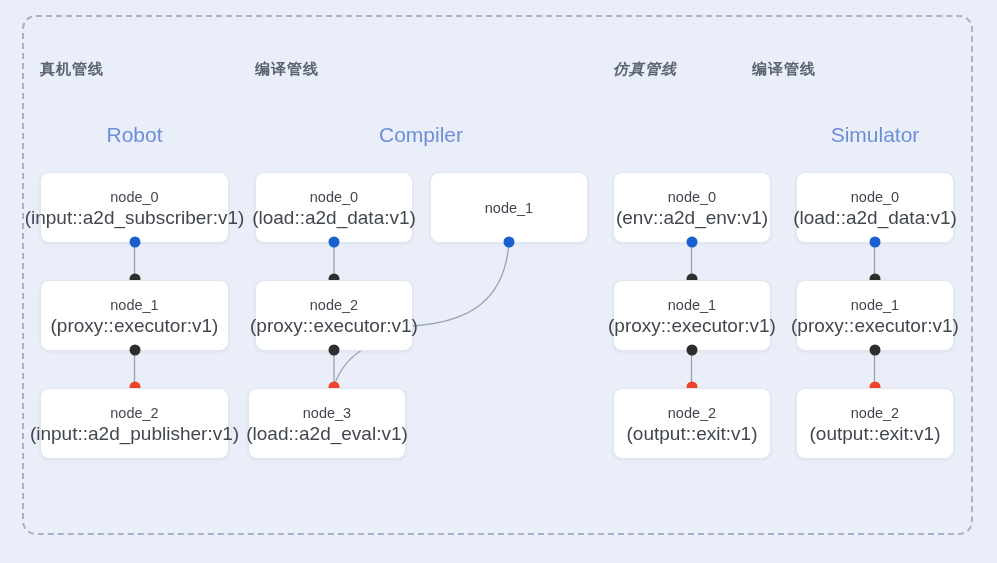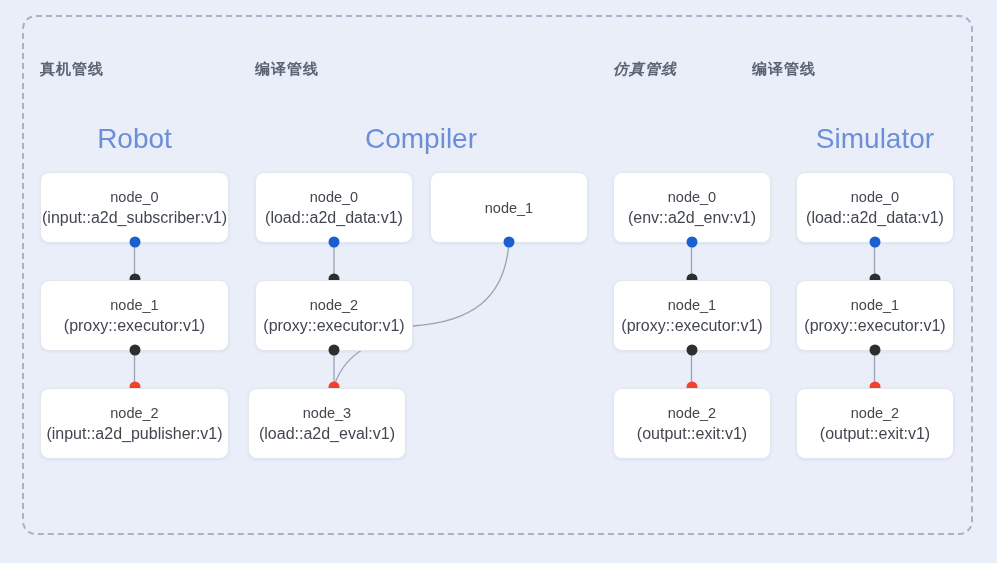--- a/index.html
+++ b/index.html
@@ -42,21 +42,21 @@
     font-size: 15px;
     font-weight: bold;
     color: #5a6472;
     letter-spacing: 1px;
     white-space: nowrap;
     top: 60px;
   }
   .col-subtitle {
     position: absolute;
     text-align: center;
-    font-size: 28px;
+    font-size: 21px;
     font-weight: normal;
     color: #6e8ed8;
     white-space: nowrap;
     top: 123px;
   }
   .node-card {
     position: absolute;
     box-sizing: border-box;
     background: #ffffff;
     border: 1px solid #e2e6ef;
@@ -68,21 +68,21 @@
     justify-content: center;
     height: 71px;
   }
   .node-title {
     font-size: 14.5px;
     color: #42474f;
     line-height: 20px;
     white-space: nowrap;
   }
   .node-sub {
-    font-size: 16px;
+    font-size: 19px;
     color: #42474f;
     line-height: 21px;
     white-space: nowrap;
   }
   .port {
     position: absolute;
     width: 11px;
     height: 11px;
     border-radius: 50%;
     transform: translate(-50%, -50%);

